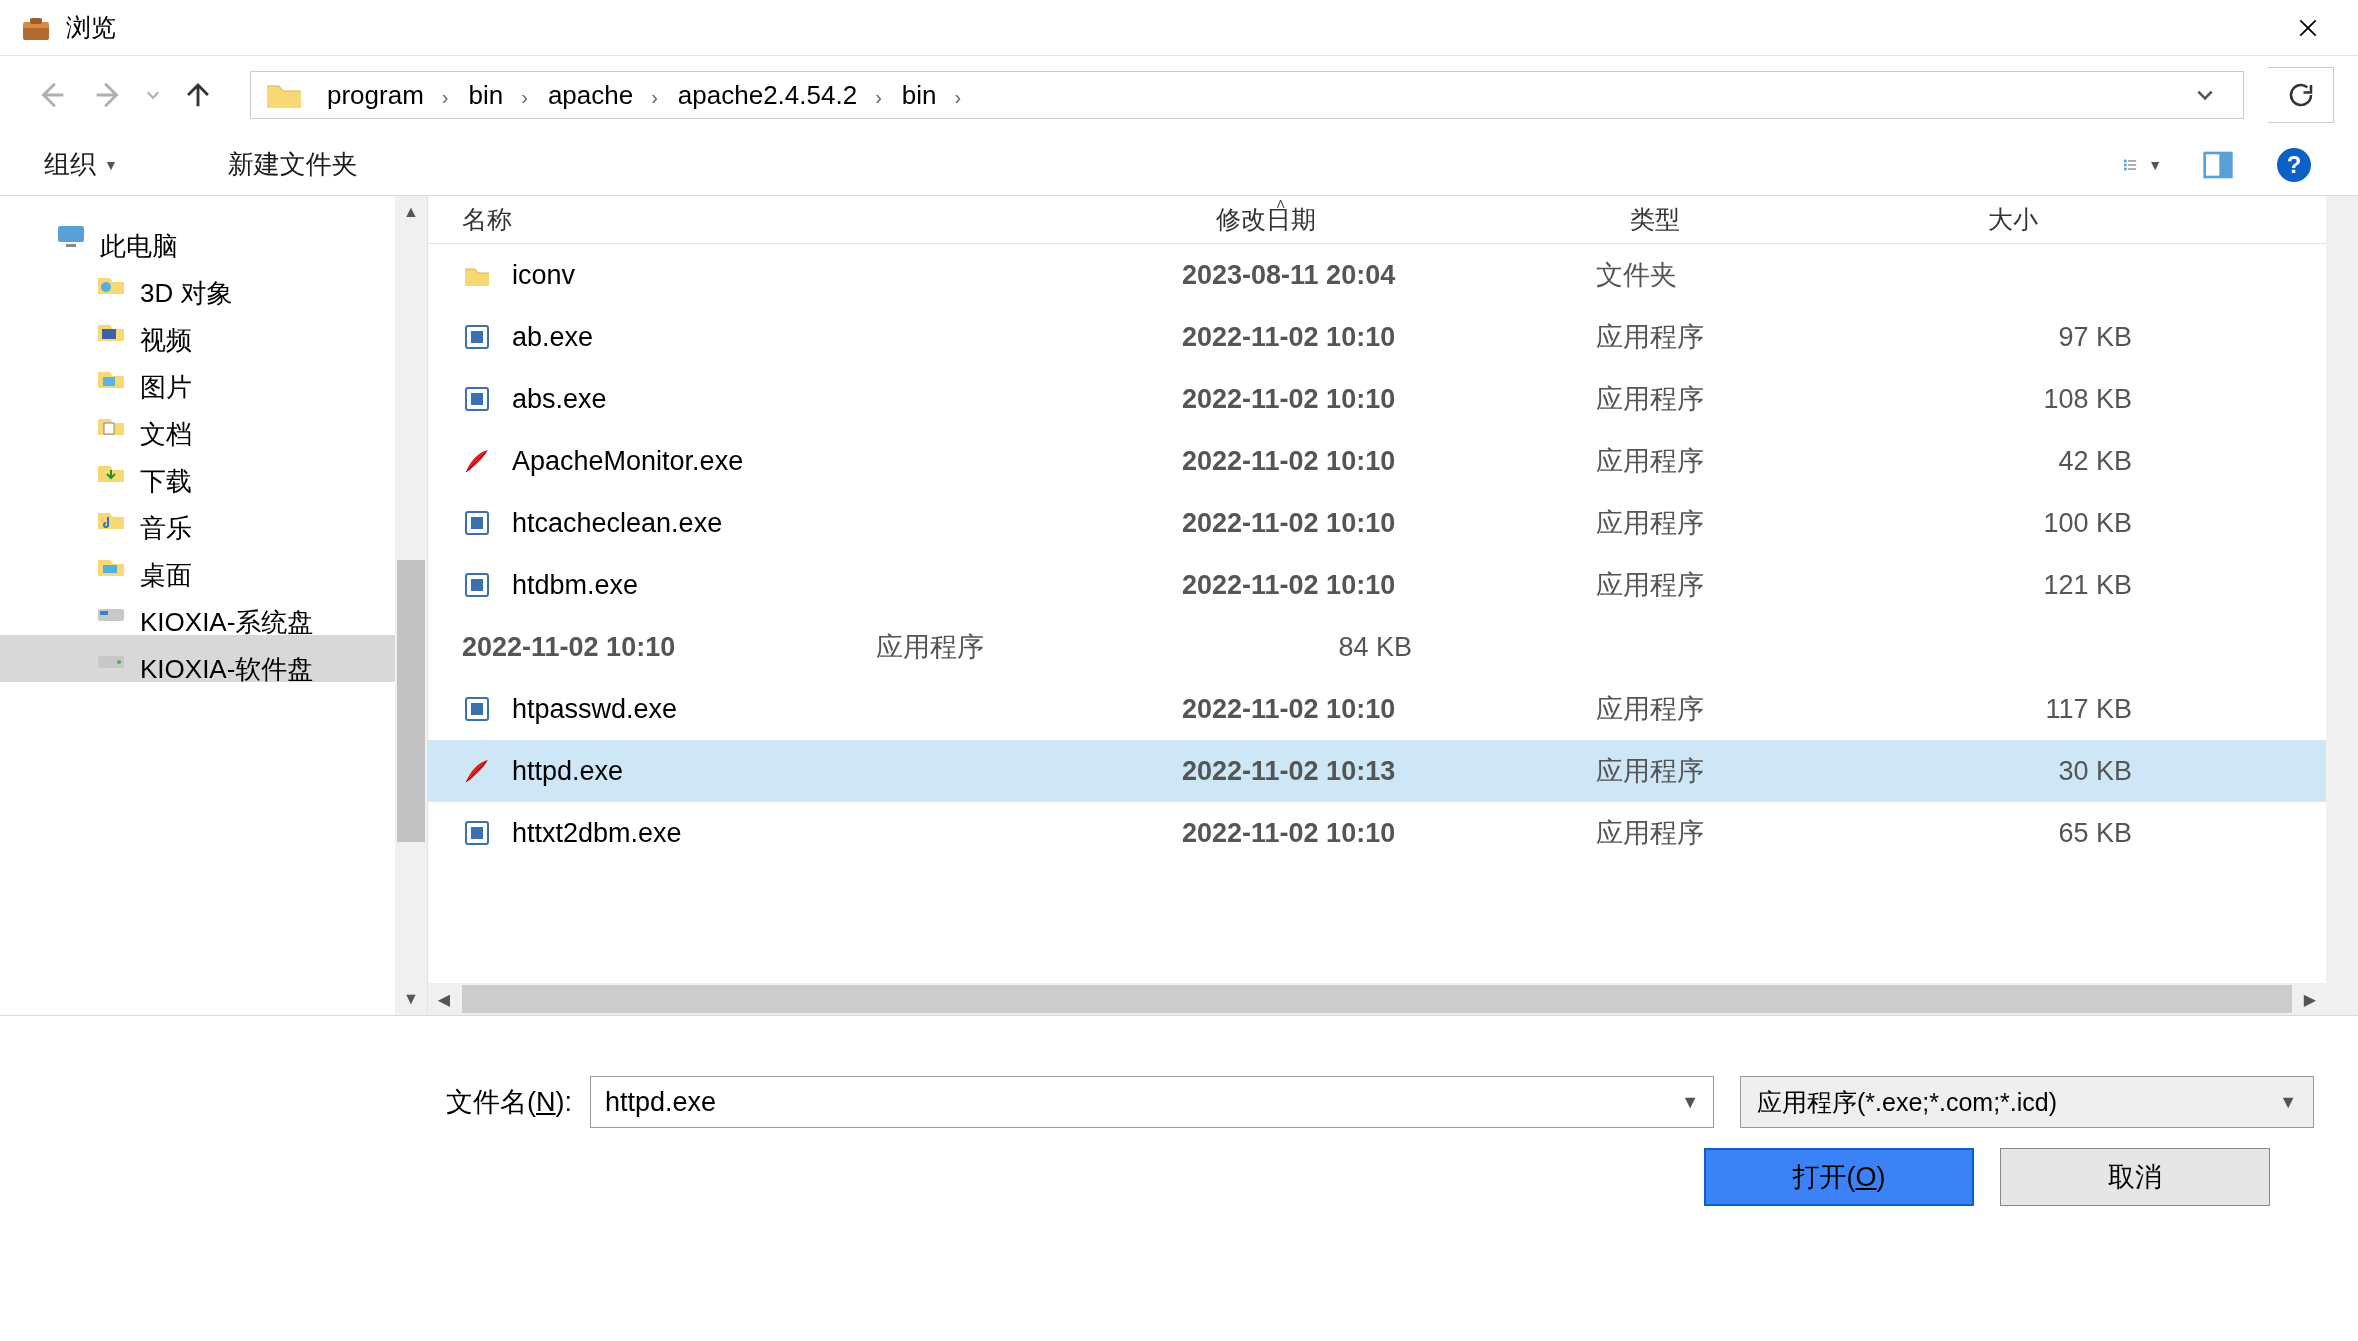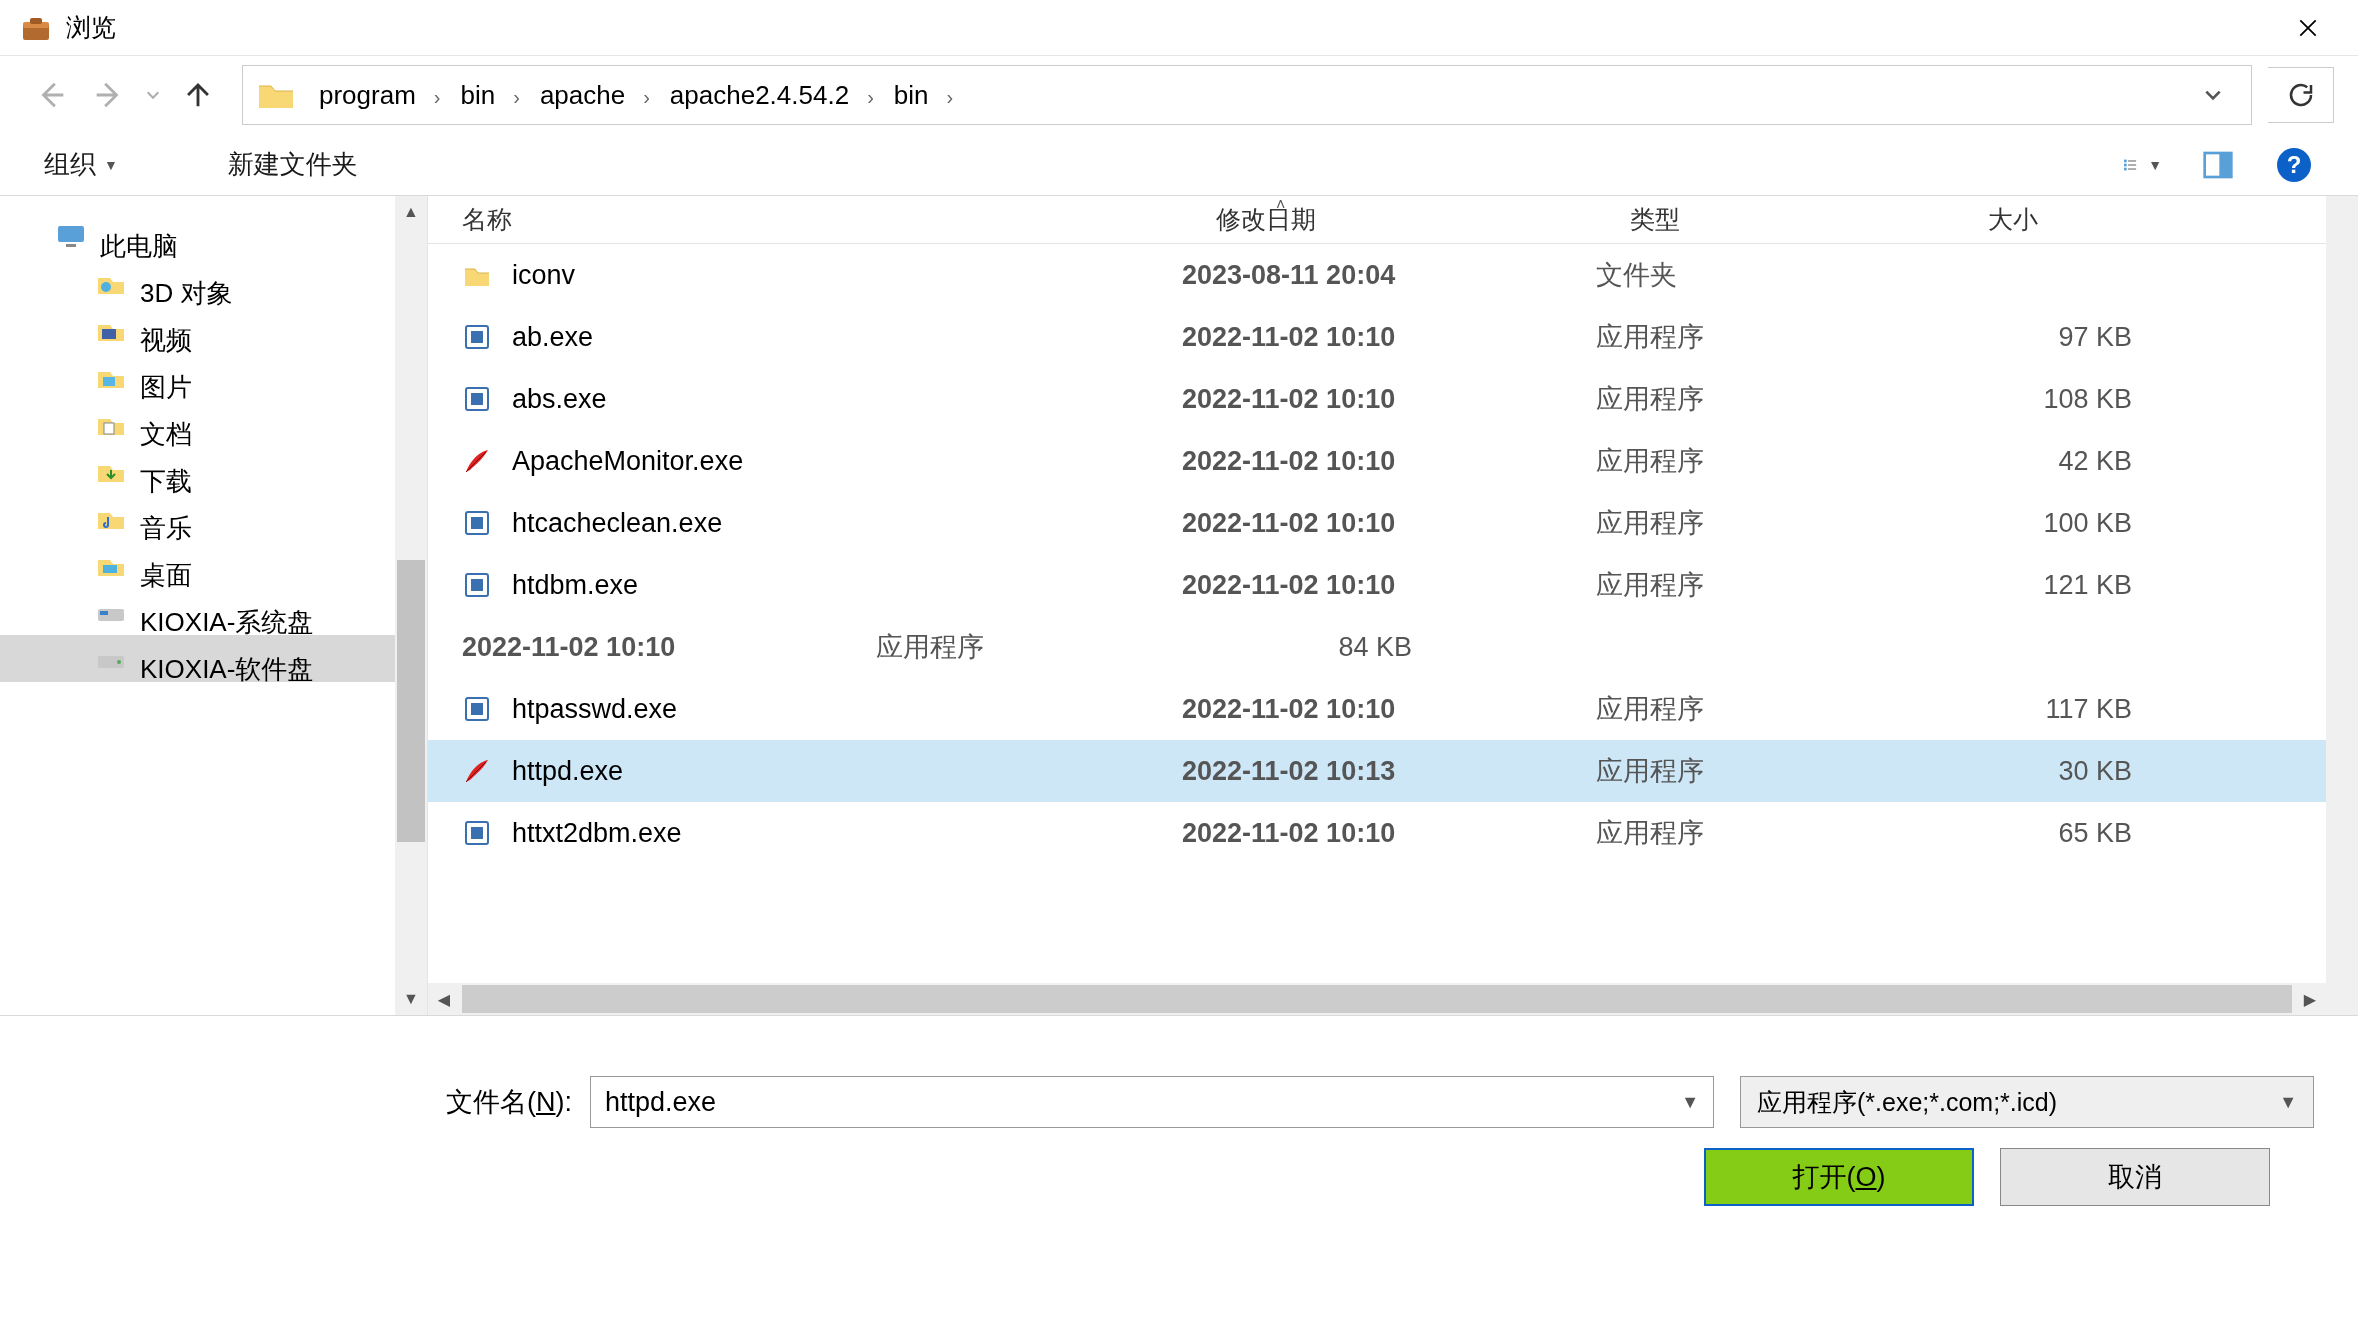--- a/index.html
+++ b/index.html
@@ -10,21 +10,21 @@
 .titlebar .app-icon { width: 32px; height: 32px; margin-right: 14px; display: inline-flex; }
 .titlebar .title { font-size: 25px; color: #000; }
 .titlebar .spacer { flex: 1; }
 .titlebar .close-btn { width: 60px; height: 40px; display: flex; align-items: center; justify-content: center; cursor: default; font-size: 28px; color: #000; }
 
 
 .nav-row { height: 78px; display: flex; align-items: center; padding: 0 24px; }
 .nav-arrow { width: 56px; height: 56px; display: flex; align-items: center; justify-content: center; color: #555; }
 .nav-arrow.disabled { color: #b0b0b0; }
 .nav-up { color: #333; }
-.addrbar { flex: 1; height: 60px; border: 1px solid #ccc; background: #fff; display: flex; align-items: center; margin: 0 16px; }
+.addrbar { flex: 1; height: 48px; border: 1px solid #ccc; background: #fff; display: flex; align-items: center; margin: 0 24px; }
 .addr-folder-icon { width: 38px; height: 30px; margin: 0 14px; }
 .crumb { padding: 0 10px; color: #000; }
 .crumb .sep { color: #666; margin-left: 18px; font-size: 20px; }
 .addr-drop { width: 48px; text-align: center; color: #555; }
 .refresh-btn { width: 66px; height: 56px; display: flex; align-items: center; justify-content: center; border: 1px solid #ccc; border-left: none; }
 .searchbox { width: 610px; height: 56px; border: 1px solid #ccc; display: flex; align-items: center; padding: 0 16px; margin-left: 14px; }
 .searchbox input { border: none; outline: none; flex: 1; font-size: 25px; color: #555; background: transparent; }
 .searchbox .search-icon { color: #555; }
 
 
@@ -83,21 +83,21 @@
 .fn-label { width: 590px; text-align: right; font-size: 27px; padding-right: 18px; }
 .fn-label u { text-decoration: underline; }
 .fn-input { flex: 1; height: 52px; border: 1px solid #999; background: #fff; display: flex; align-items: center; padding: 0 14px; font-size: 27px; }
 .fn-input .combo-arrow { color: #555; font-size: 18px; }
 .fn-input span.val { flex: 1; }
 .filter-select { width: 574px; height: 52px; border: 1px solid #999; background: #efefef; display: flex; align-items: center; padding: 0 16px; margin-left: 26px; font-size: 25px; }
 .filter-select .combo-arrow { margin-left: auto; color: #555; font-size: 18px; }
 
 .row-buttons { display: flex; justify-content: flex-end; gap: 26px; padding-right: 44px; margin-top: 10px; }
 .btn { width: 270px; height: 58px; border: 1px solid #888; background: #e6e6e6; display: flex; align-items: center; justify-content: center; font-size: 27px; }
-.btn.primary { border: 2px solid #0b61c7; background: #84cc16; }
+.btn.primary { border: 2px solid #0b61c7; background: #3b82f6; }
 
 
 svg { display: block; }
 </style>
 </head>
 <body>
 
 <div class="titlebar">
   <span class="app-icon">
     <svg viewBox="0 0 32 32" width="32" height="32">

